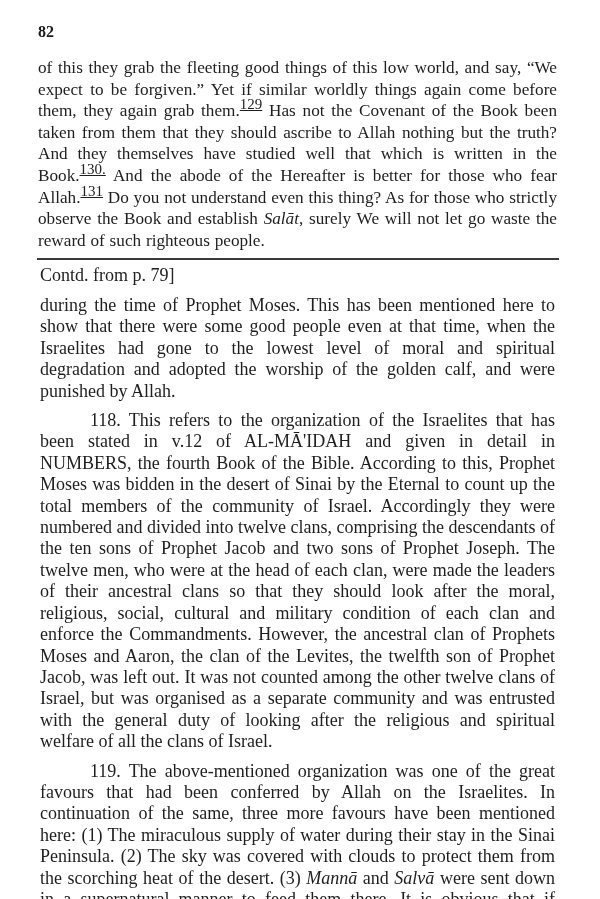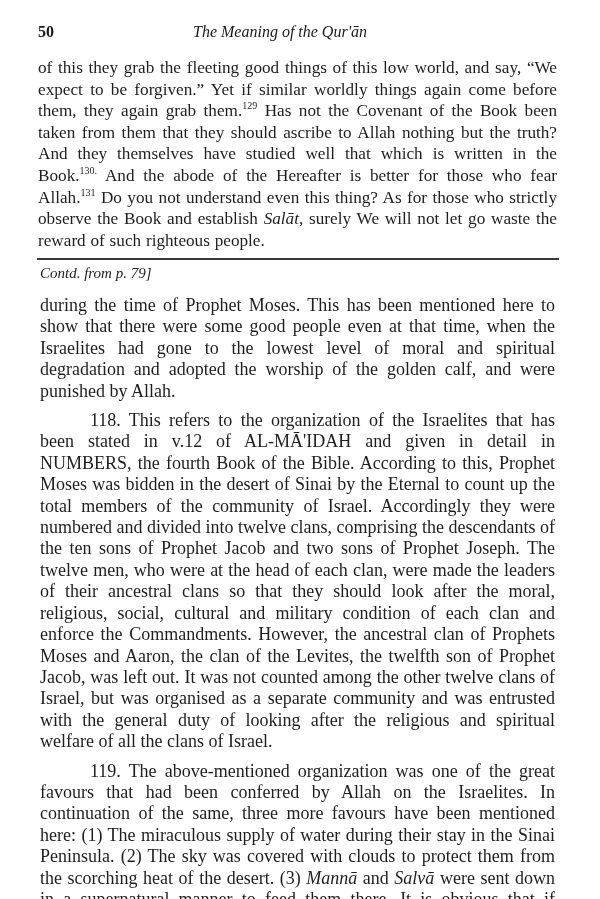--- a/index.html
+++ b/index.html
@@ -45,38 +45,38 @@
       width: 519px;
       font-size: 17.2px;
       line-height: 21.6px;
       text-align: justify;
       word-spacing: 0.5px;
     }
     .main-text p {
       margin: 0;
     }
     sup {
-      font-size: 10px;
+      font-size: 15px;
       line-height: 0;
       vertical-align: 7px;
+      text-decoration: underline;
     }
     .divider {
       position: absolute;
       top: 258px;
       left: 37px;
       width: 522px;
       height: 0;
       border-top: 2px solid #3a3a3a;
     }
     .contd {
       position: absolute;
       top: 265px;
       left: 40px;
-      font-size: 15px;
-      font-style: italic;
+      font-size: 18px;
       color: #222;
     }
     .commentary {
       position: absolute;
       top: 295px;
       left: 40px;
       width: 515px;
       font-size: 18px;
       line-height: 21.4px;
       text-align: justify;
@@ -87,22 +87,21 @@
     .commentary p.indent {
       text-indent: 50px;
     }
     em {
     }
   </style>
 </head>
 <body>
 
 <div class="page-header">
-  <span class="page-number">50</span>
-  <span class="running-title">The Meaning of the Qur'ān</span>
+  <span class="page-number">82</span>
 </div>
 
 <div class="main-text">
   <p><span>of this they grab the fleeting good things of this low world, and say, “We expect to be forgiven.” Yet if similar worldly things again come before them, they again grab them.</span><sup>129</sup><span> Has not the Covenant of the Book been taken from them that they should ascribe to Allah nothing but the truth? And they themselves have studied well that which is written in the Book.</span><sup>130.</sup><span> And the abode of the Hereafter is better for those who fear Allah.</span><sup>131</sup><span> Do you not understand even this thing? As for those who strictly observe the Book and establish </span><em>Salāt</em><span>, surely We will not let go waste the reward of such righteous people.</span></p>
 </div>
 
 <div class="divider"></div>
 
 <div class="contd">Contd. from p. 79]</div>
 

